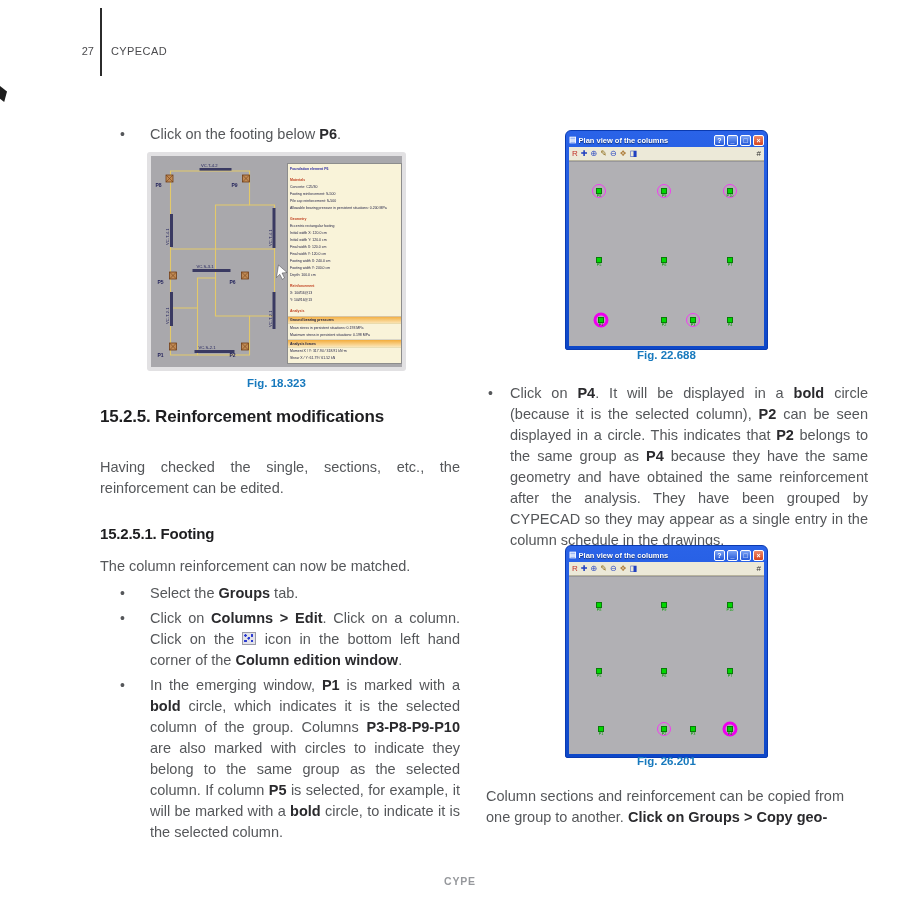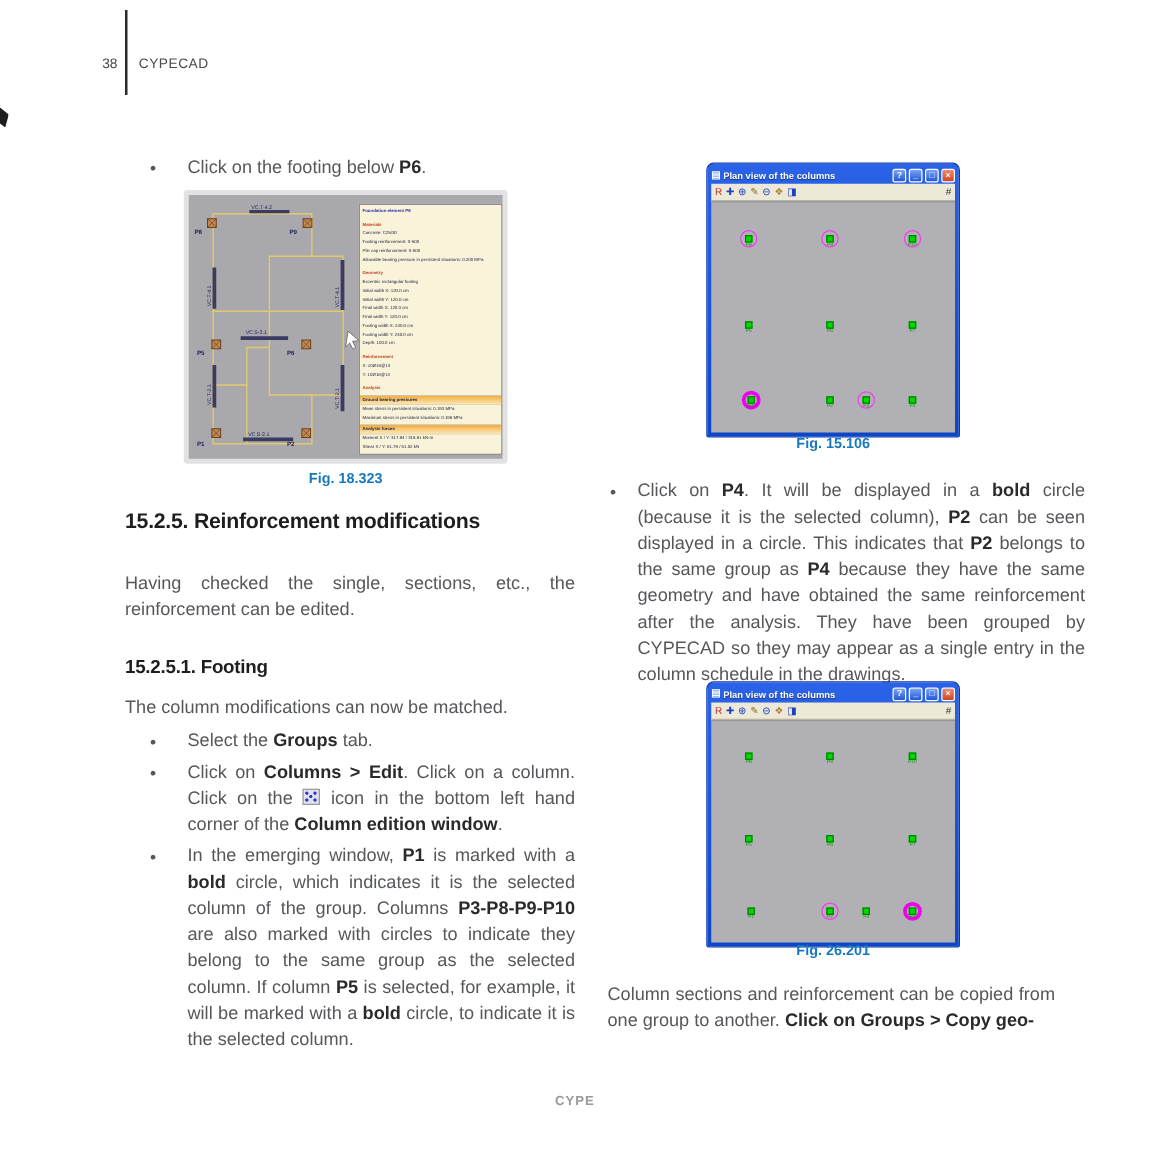--- a/index.html
+++ b/index.html
@@ -68,21 +68,21 @@
           transform:translateX(-50%) scale(.55);transform-origin:center top}
   .ring{position:absolute;left:0;top:0;border-radius:50%;transform:translate(-50%,-50%);
         box-sizing:border-box}
   .ring.circle{width:14px;height:14px;border:1px solid #f23cf2}
   .ring.bold{width:15px;height:15px;border:3px solid #ee00ee}
 </style>
 </head>
 <body>
 
 <div class="abs artifact"></div>
-<div class="abs hdr-num">38</div>
+<div class="abs hdr-num">27</div>
 <div class="abs hdr-rule"></div>
 <div class="abs hdr-brand">CYPECAD</div>
 
 <div class="abs bullet-row txt" style="left:120px;top:124px;width:336px">
   <span class="marker">•</span>
   <span style="flex:1"><span>Click on the footing below </span><span class="b">P6</span><span>.</span></span>
 </div>
 
 <div class="abs fig105">
   <div class="fig105-inner">
@@ -188,21 +188,21 @@
           </div>
       </div>
     </div>
   </div>
 </div>
 <div class="abs caption" style="left:147px;top:377px;width:259px">Fig. 18.323</div>
 
 <div class="abs h1" style="left:100px;top:407px">15.2.5. Reinforcement modifications</div>
 <div class="abs txt" style="left:100px;top:457px;width:360px">Having checked the single, sections, etc., the reinforcement can be edited.</div>
 <div class="abs h2" style="left:100px;top:525px">15.2.5.1. Footing</div>
-<div class="abs txt" style="left:100px;top:556px;width:362px">The column modifications can now be matched.</div>
+<div class="abs txt" style="left:100px;top:556px;width:362px">The column reinforcement can now be matched.</div>
 
 <div class="abs" style="left:120px;top:583px;width:340px">
   <div class="bullet-row txt">
     <span class="marker">•</span>
     <span style="flex:1"><span>Select the </span><span class="b">Groups</span><span> tab.</span></span>
   </div>
   <div class="bullet-row txt">
     <span class="marker">•</span>
     <span style="flex:1"><span>Click on </span><span class="b">Columns &gt; Edit</span><span>. Click on a column. Click on the </span><span class="inline-icon"></span><span> icon in the bottom left hand corner of the </span><span class="b">Column edition window</span><span>.</span></span>
   </div>
@@ -272,21 +272,21 @@
         <div class="ring circle"></div>
         <div class="colsq"></div>
         <div class="collbl">P3</div>
       </div>
       <div class="colpt" style="left: 82.5%; top: 86%;">
         <div class="colsq"></div>
         <div class="collbl">P4</div>
       </div>
     </div>
 </div>
-<div class="abs caption" style="left:565px;top:349px;width:203px">Fig. 15.106</div>
+<div class="abs caption" style="left:565px;top:349px;width:203px">Fig. 22.688</div>
 
 <div class="abs bullet-row rbullet txt" style="left:488px;top:383px;width:380px">
   <span class="marker">•</span>
   <span style="flex:1"><span>Click on </span><span class="b">P4</span><span>. It will be displayed in a </span><span class="b">bold</span><span> circle (because it is the selected column), </span><span class="b">P2</span><span> can be seen displayed in a circle. This indicates that </span><span class="b">P2</span><span> belongs to the same group as </span><span class="b">P4</span><span> because they have the same geometry and have obtained the same reinforcement after the analysis. They have been grouped by CYPECAD so they may appear as a single entry in the column schedule in the drawings.</span></span>
 </div>
 
 <div class="xp" style="left:565px;top:545px">
   <div class="tbar">
     <span class="ticon">▤</span>
     <span class="ttext">Plan view of the columns</span>

